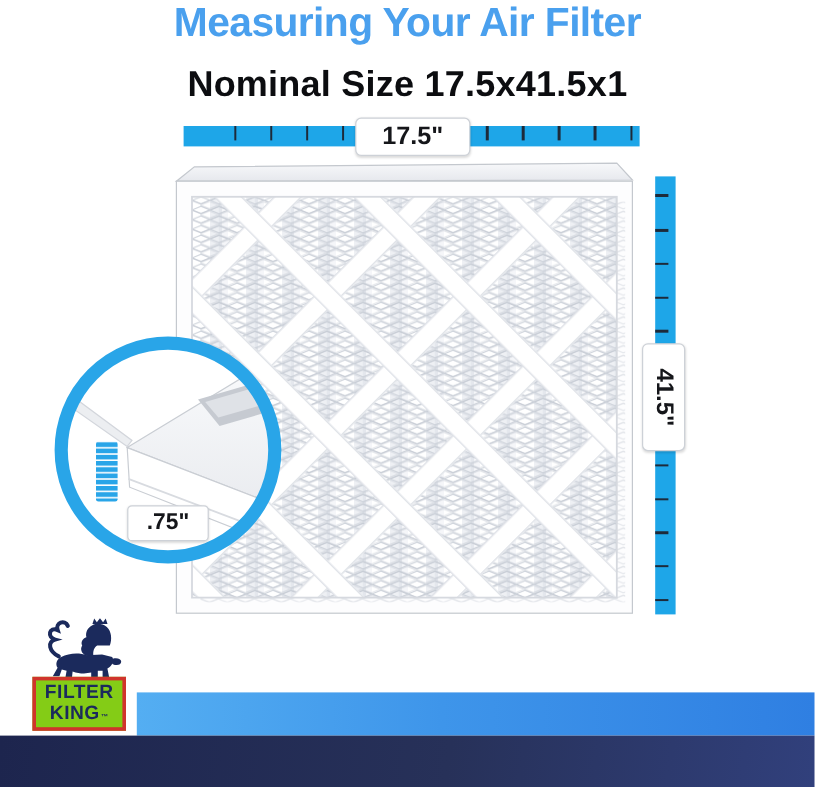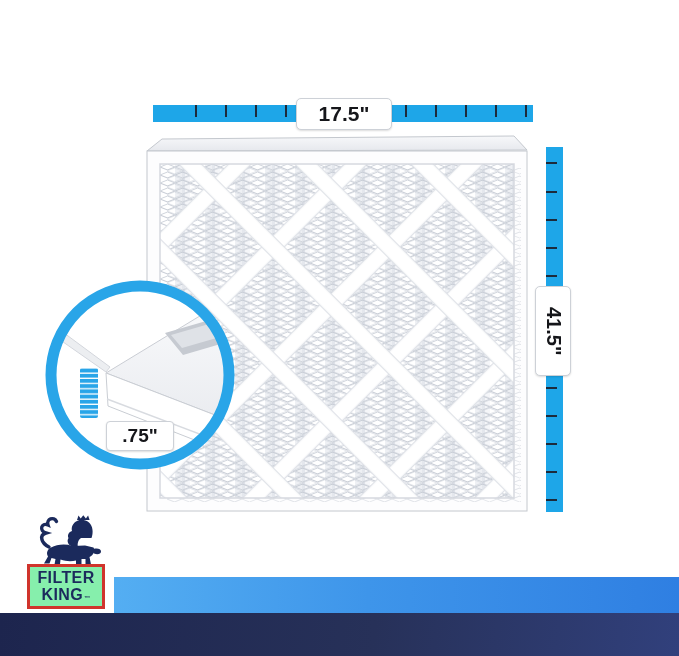--- a/index.html
+++ b/index.html
@@ -56,31 +56,33 @@
   }
   .bar-navy{
     position:absolute;left:0;top:613px;width:679px;height:43px;
     background:linear-gradient(97deg,#1d254e 0%,#273159 55%,#31407c 100%);
   }
   
   .logo{position:absolute;left:20px;top:510px;width:100px;height:103px;}
   .lion{position:absolute;left:13px;top:3px;}
   .brand-box{
     position:absolute;left:7px;top:54px;width:72px;height:39px;
-    background:#86efac;border:3px solid #d0342c;
+    background:#84cc16;border:3px solid #d0342c;
     display:flex;flex-direction:column;align-items:center;justify-content:center;
     color:#1b2a5c;font-weight:700;font-size:16px;line-height:1.02;letter-spacing:0.4px;
   }
   .brand-box .tm{font-size:6px;vertical-align:baseline;margin-left:1px;}
 </style>
 </head>
 <body>
 
 <div class="stage">
 
+  <h1 class="title">Measuring Your Air Filter</h1>
+  <h2 class="nominal">Nominal Size 17.5x41.5x1</h2>
 
   <div class="ruler-h">
     <div class="ticks"></div>
   </div>
 
   <svg class="filter-svg" width="400" height="384" viewBox="0 0 400 384" xmlns="http://www.w3.org/2000/svg">
     <defs>
       <linearGradient id="topFace" x1="0" y1="0" x2="0" y2="1">
         <stop offset="0" stop-color="#f7f8fa"></stop>
           <stop offset="1" stop-color="#e6e8ed"></stop>

